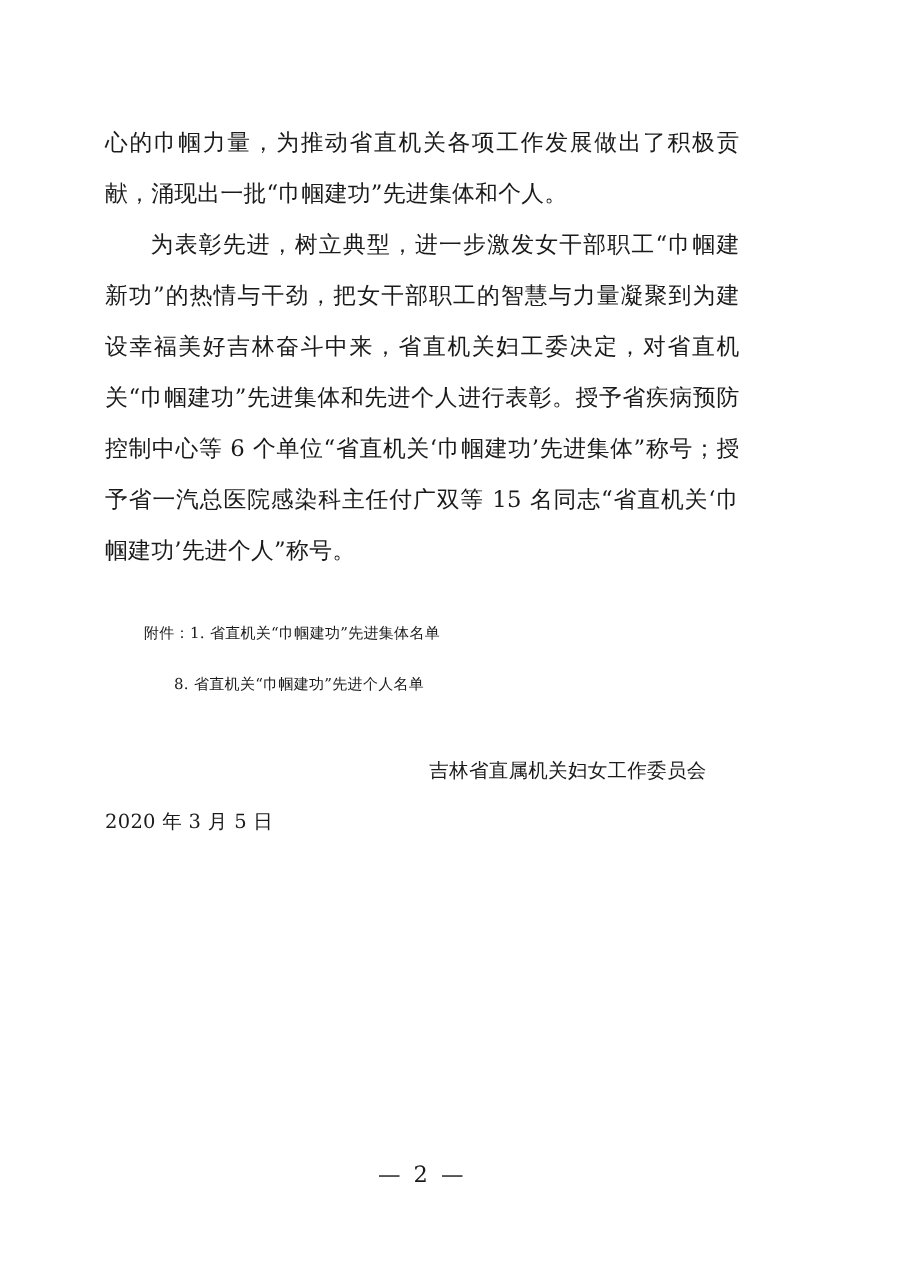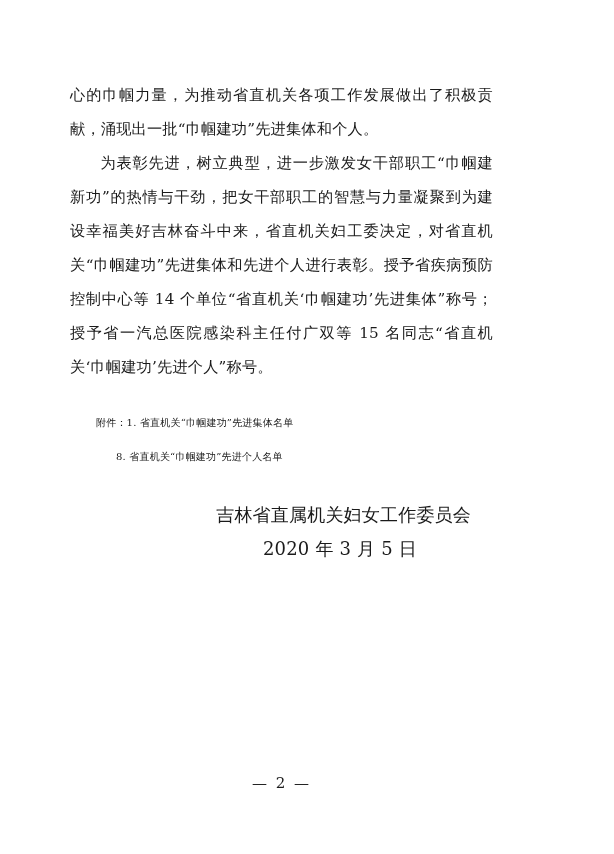--- a/index.html
+++ b/index.html
@@ -44,27 +44,27 @@
     font-size: 10px;
   }
   .attach-line-1 {
     padding-left: 2.6em;
   }
   .attach-line-2 {
     padding-left: 4.6em;
   }
   .signature {
     margin-top: 24px;
-    font-size: 18px;
+    font-size: 13px;
     line-height: 34px;
     text-align: right;
     padding-right: 22px;
   }
   .sig-date {
-    text-align: right;
+    text-align: left;
     padding-right: 54px;
   }
   .page-number {
     position: absolute;
     left: 0;
     right: 0;
     bottom: 62px;
     text-align: center;
     font-size: 15px;
     letter-spacing: 2px;
@@ -73,21 +73,21 @@
 </style>
 </head>
 <body>
 
 <div class="page">
 
   <div class="doc-body">
 
     <p class="para cont">心的巾帼力量，为推动省直机关各项工作发展做出了积极贡献，涌现出一批“巾帼建功”先进集体和个人。</p>
 
-    <p class="para">为表彰先进，树立典型，进一步激发女干部职工“巾帼建新功”的热情与干劲，把女干部职工的智慧与力量凝聚到为建设幸福美好吉林奋斗中来，省直机关妇工委决定，对省直机关“巾帼建功”先进集体和先进个人进行表彰。授予省疾病预防控制中心等 14 个单位“省直机关‘巾帼建功’先进集体”称号；授予省一汽总医院感染科主任付广双等 15 名同志“省直机关‘巾帼建功’先进个人”称号。</p>
+    <p class="para">为表彰先进，树立典型，进一步激发女干部职工“巾帼建新功”的热情与干劲，把女干部职工的智慧与力量凝聚到为建设幸福美好吉林奋斗中来，省直机关妇工委决定，对省直机关“巾帼建功”先进集体和先进个人进行表彰。授予省疾病预防控制中心等 6 个单位“省直机关‘巾帼建功’先进集体”称号；授予省一汽总医院感染科主任付广双等 15 名同志“省直机关‘巾帼建功’先进个人”称号。</p>
 
 
     <div class="attach-block">
       <div class="attach-line-1">附件：1. 省直机关“巾帼建功”先进集体名单</div>
       <div class="attach-line-2">8. 省直机关“巾帼建功”先进个人名单</div>
     </div>
 
     <div class="signature">
       <div>吉林省直属机关妇女工作委员会</div>
       <div class="sig-date">2020 年 3 月 5 日</div>

